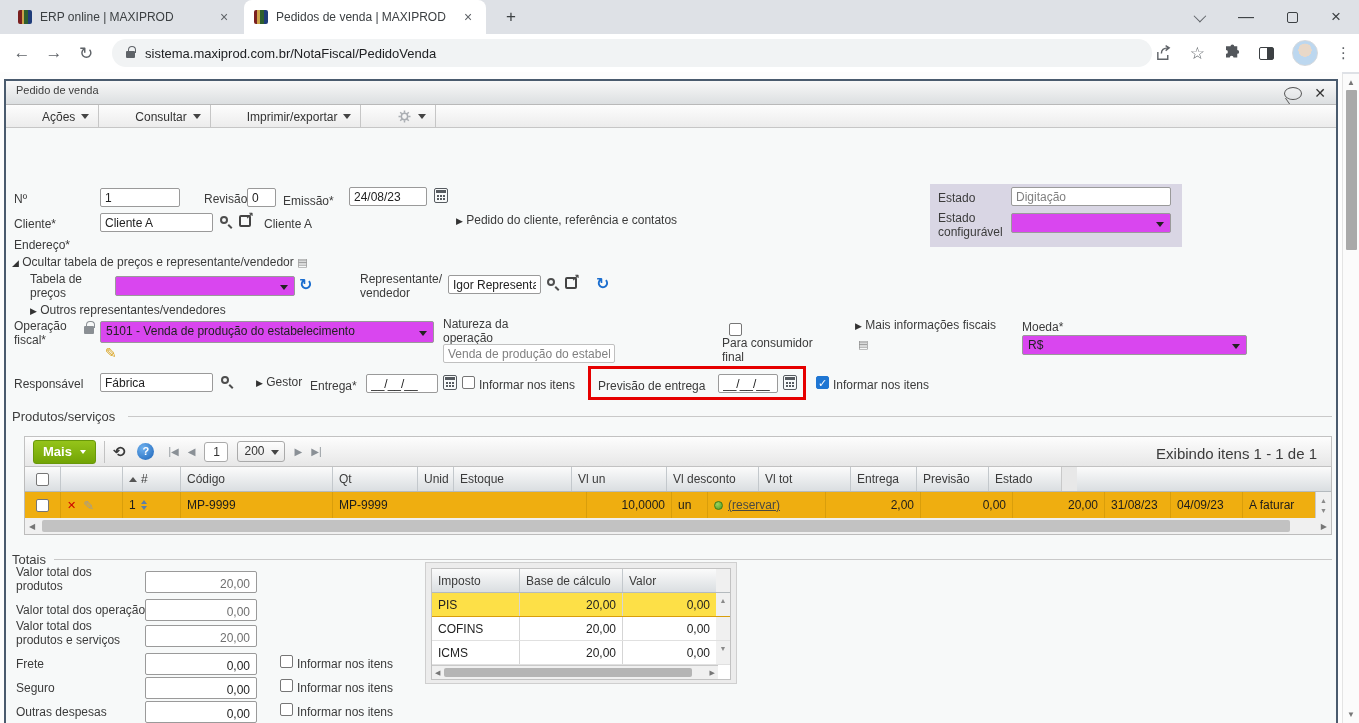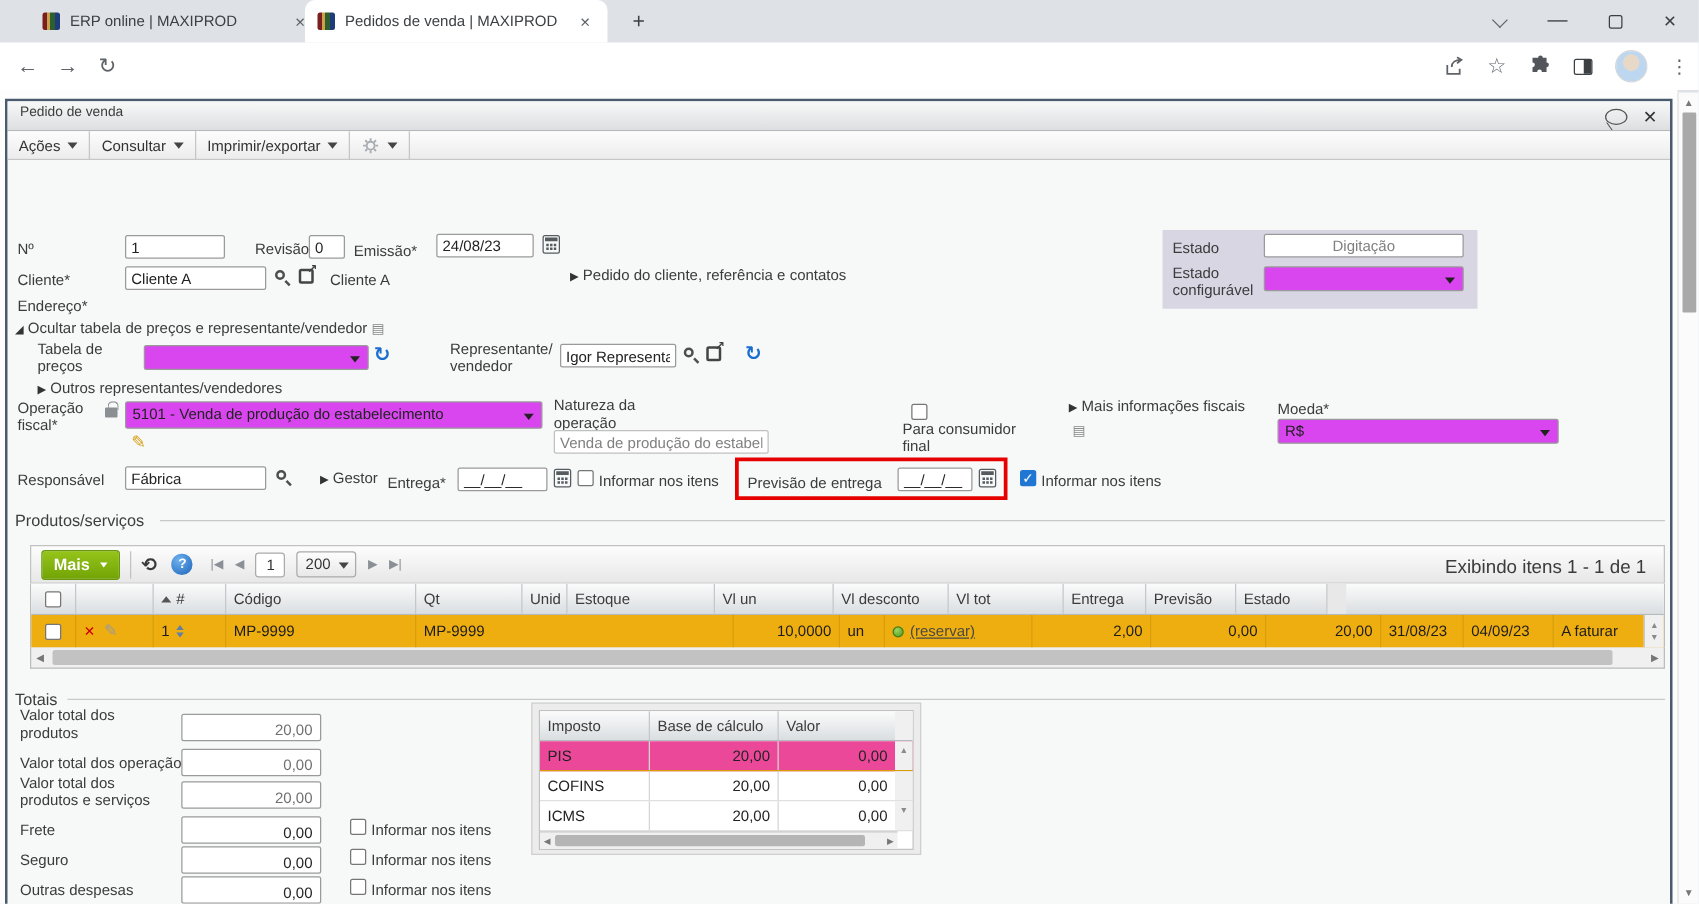--- a/index.html
+++ b/index.html
@@ -2,21 +2,21 @@
 <html><head>
 <meta charset="utf-8">
 <style>
   * { margin:0; padding:0; box-sizing:border-box; }
   html,body { width:1359px; height:723px; overflow:hidden; font-family:"Liberation Sans","DejaVu Sans",sans-serif; }
   .screen { position:relative; width:1359px; height:723px; background:#dee1e6; }
 
   
   .tabstrip { position:absolute; left:0; top:0; width:100%; height:34px; background:#dee1e6; }
   .tab { position:absolute; top:0; height:34px; display:flex; align-items:center; gap:8px; padding:0 10px; font-size:12px; color:#3c4043; }
-  .tab.inactive { left:24px; width:234px;justify-content:space-between; }
+  .tab.inactive { left:8px; width:234px;justify-content:space-between; }
   .tab.active { left:244px; width:242px; background:#fff; border-radius:8px 8px 0 0; top:0; }
   .tab .title { flex:1; white-space:nowrap; overflow:hidden; }
   .tab-close { font-size:14px; color:#5f6368; width:16px; text-align:center; cursor:default; }
   .favicon { width:14px; height:14px; display:inline-block; background:linear-gradient(90deg,#7a1f1f 0 25%,#caa24a 25% 45%,#2e5f2e 45% 70%,#1f3c7a 70% 100%); border-radius:2px; flex:0 0 14px; }
   .newtab { position:absolute; left:498px; top:6px; width:26px; height:22px; font-size:17px; color:#3c4043; text-align:center; line-height:22px; }
   .winctl { position:absolute; top:0; height:34px; width:46px; display:flex; align-items:center; justify-content:center; color:#3c4043; }
   .chev { width:9px; height:9px; border-right:1.5px solid #5f6368; border-bottom:1.5px solid #5f6368; transform:rotate(45deg) translateY(-2px); }
   .maxbox { width:11px; height:11px; border:1.2px solid #3c4043; border-radius:2px; }
   .navbar { position:absolute; left:0; top:34px; width:100%; height:38px; background:#fff; display:flex; align-items:center; }
   .navbtn { font-size:17px; color:#5f6368; width:32px; text-align:center; }
@@ -38,21 +38,21 @@
   .pscroll .up { position:absolute; top:4px; left:0; right:0; }
   .pscroll .dn { position:absolute; bottom:4px; left:0; right:0; }
 
   
   .panel { position:absolute; left:4px; top:79px; width:1334px; height:660px; border:2px solid #4a5b6e; background:#f7f9f9; overflow:hidden; }
   .phead { position:absolute; left:0; top:0; width:100%; height:24px; background:linear-gradient(#f8f8f8,#dcdfe1); border-bottom:1px solid #b9b9b9; }
   .ptitle { position:absolute; left:10px; top:3px; font-size:11px; color:#3d3d3d; }
   .phead-ic { position:absolute; top:4px; display:flex; align-items:center; gap:12px; right:10px; }
   .closex { font-size:14px; font-weight:bold; color:#333; }
   .menubar { position:absolute; left:0; top:24px; width:100%; height:23px; background:linear-gradient(#fdfdfd,#ececec); border-bottom:1px solid #c6c6c6; display:flex; }
-  .mitem { height:23px; display:flex; align-items:center; gap:6px; padding:0 9px; border-right:1px solid #c6c6c6; font-size:12px; color:#333; }
+  .mitem { height:23px; display:flex; align-items:center; gap:6px; padding:0 9px; border-right:1px solid #c6c6c6; font-size:12px; color:#333;margin-left:27px; }
   .dcaret { width:0; height:0; border-left:4px solid transparent; border-right:4px solid transparent; border-top:5px solid #444; }
   .form { position:absolute; left:0; top:47px; width:100%; height:613px; }
 
   .lbl { position:absolute; font-size:12px; color:#3b3b3b; line-height:14px; }
   .inp { position:absolute; border:1px solid #9a9a9a; border-radius:2px; background:#fff; font-size:12px; color:#222; padding:1px 4px; line-height:15px; height:19px; }
   .inp.gray { color:#808080; }
   .combo { position:absolute; border:1px solid #9a9a9a; border-radius:2px; background:#d946ef; height:20px; font-size:12px; color:#222; padding:2px 18px 0 5px; }
   .combo .car { position:absolute; right:6px; top:8px; width:0; height:0; border-left:4px solid transparent; border-right:4px solid transparent; border-top:5px solid #222; }
   .cbx { position:absolute; width:13px; height:13px; border:1px solid #767676; border-radius:2px; background:#fff; }
   .cbx.checked { background:#1f76d3; border-color:#1f76d3; color:#fff; font-size:11px; line-height:13px; text-align:center; }
@@ -109,21 +109,21 @@
   .hscroll .rgt { position:absolute; right:4px; top:4px; }
 
   
   .tot-inp { position:absolute; width:112px; height:22px; border:1px solid #9a9a9a; border-radius:2px; background:#fff; font-size:12px; color:#6f6f6f; text-align:right; padding:3px 6px 0 0; }
   .informar { position:absolute; font-size:12px; color:#3b3b3b; }
 
   .itax { position:absolute; left:419px; top:434px; width:312px; height:122px; background:#ececec; border:1px solid #cfcfcf; padding:5px; }
   .itax .tgrid { width:300px; border:1px solid #c2c2c2; background:#fff; }
   .itax .thead { display:flex; height:24px; background:linear-gradient(#fbfbfb,#dadee1); border-bottom:1px solid #b4babe; font-size:12px; color:#3b3b3b; }
   .itax .trow { display:flex; height:24px; font-size:12px; color:#222; border-bottom:1px solid #e0e0e0; }
-  .itax .trow.hl { background:#ec4899; border-bottom:1px solid #d99e0b; }
+  .itax .trow.hl { background:#fde047; border-bottom:1px solid #d99e0b; }
   .itax .tc { display:flex; align-items:center; padding:0 6px; border-right:1px solid #d5d5d5; }
   .itax .thead .tc { border-right:1px solid #c3c8cc; }
   .itax .tc.num { justify-content:flex-end; }
   .itax .tvs { width:14px; display:flex; flex-direction:column; justify-content:space-between; align-items:center; padding:4px 0; font-size:7px; color:#8a8a8a; background:#f0f0f0; }
   .itax .thsc { position:relative; width:286px; height:14px; background:#f0f0f0; border-top:1px solid #c9c9c9; font-size:7px; color:#777; }
   .itax .thsc .thumb { position:absolute; left:12px; top:2px; width:248px; height:9px; background:#b5b5b5; border-radius:2px; }
 
   .bubble { width:18px; height:13px; border:1.6px solid #555; border-radius:50%; position:relative; }
   .bubble::after { content:""; position:absolute; left:2px; bottom:-5px; width:6px; height:6px; border-left:1.6px solid #555; border-bottom:1.6px solid #555; transform:skewX(35deg); background:transparent; border-bottom:none; }
 </style>
@@ -151,20 +151,24 @@
     <div class="winctl" style="left:1269px">
         <span class="maxbox"></span>
       </div>
     <div class="winctl" style="left:1313px;font-size:17px">×</div>
   </div>
 
   <div class="navbar">
     <span class="navbtn" style="margin-left:6px">←</span>
     <span class="navbtn">→</span>
     <span class="navbtn">↻</span>
+    <div class="urlbar">
+      <span class="lockicon"></span>
+      <span class="url">sistema.maxiprod.com.br/NotaFiscal/PedidoVenda</span>
+    </div>
     <div class="navicons">
       <svg width="17" height="17" viewBox="0 0 24 24">
           <path d="M4 10v10h14V14" fill="none" stroke="#5f6368" stroke-width="2"></path>
           <path d="M9 12c0-5 4-8 10-8M15 1l5 3-5 4" fill="none" stroke="#5f6368" stroke-width="2"></path>
         </svg>
       <span class="star">☆</span>
       <svg width="18" height="18" viewBox="0 0 24 24">
           <path d="M10 3a2.5 2.5 0 0 1 5 0h4v5a2.5 2.5 0 0 1 0 5v5h-5a2.5 2.5 0 0 0-5 0H4v-5a2.5 2.5 0 0 0 0-5V3z" fill="#52565b"></path>
         </svg>
       <span class="sidepanel"></span>
@@ -217,21 +221,21 @@
       <span class="lbl" style="left:8px;top:64px">Nº</span>
       <input class="inp" style="left: 94px; top: 60px; width: 80px;" value="1">
       <span class="lbl" style="left:198px;top:64px">Revisão</span>
       <input class="inp" style="left: 241px; top: 60px; width: 29px;" value="0">
       <span class="lbl" style="left:277px;top:66px">Emissão*</span>
       <input class="inp" style="left: 343px; top: 59px; width: 78px;" value="24/08/23">
       <span class="cal" style="left:428px;top:60px"></span>
 
       <div class="estadobox"></div>
       <span class="lbl" style="left:932px;top:63px">Estado</span>
-      <input class="inp gray" style="left: 1005px; top: 59px; width: 160px; text-align: center;" value="Digitação">
+      <input class="inp gray" style="left: 1005px; top: 59px; width: 160px;" value="Digitação">
       <span class="lbl" style="left:932px;top:83px"><span>Estado</span><br><span>configurável</span></span>
       <div class="combo" style="left:1005px;top:85px;width:160px">
           <span class="car"></span>
         </div>
 
       <span class="lbl" style="left:8px;top:89px">Cliente*</span>
       <input class="inp" style="left: 94px; top: 85px; width: 113px;" value="Cliente A">
       <span class="mag" style="left:214px;top:88px"></span>
       <span class="extlink" style="left:233px;top:87px"></span>
       <span class="lbl" style="left:258px;top:89px">Cliente A</span>

